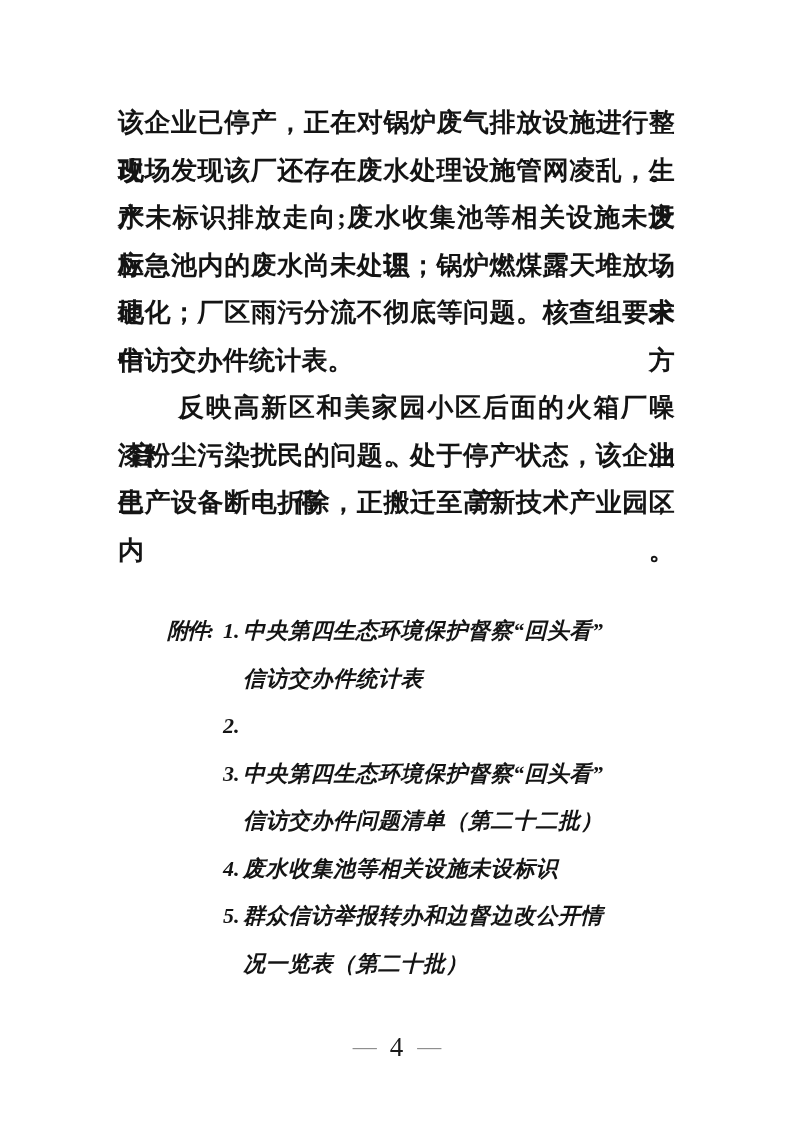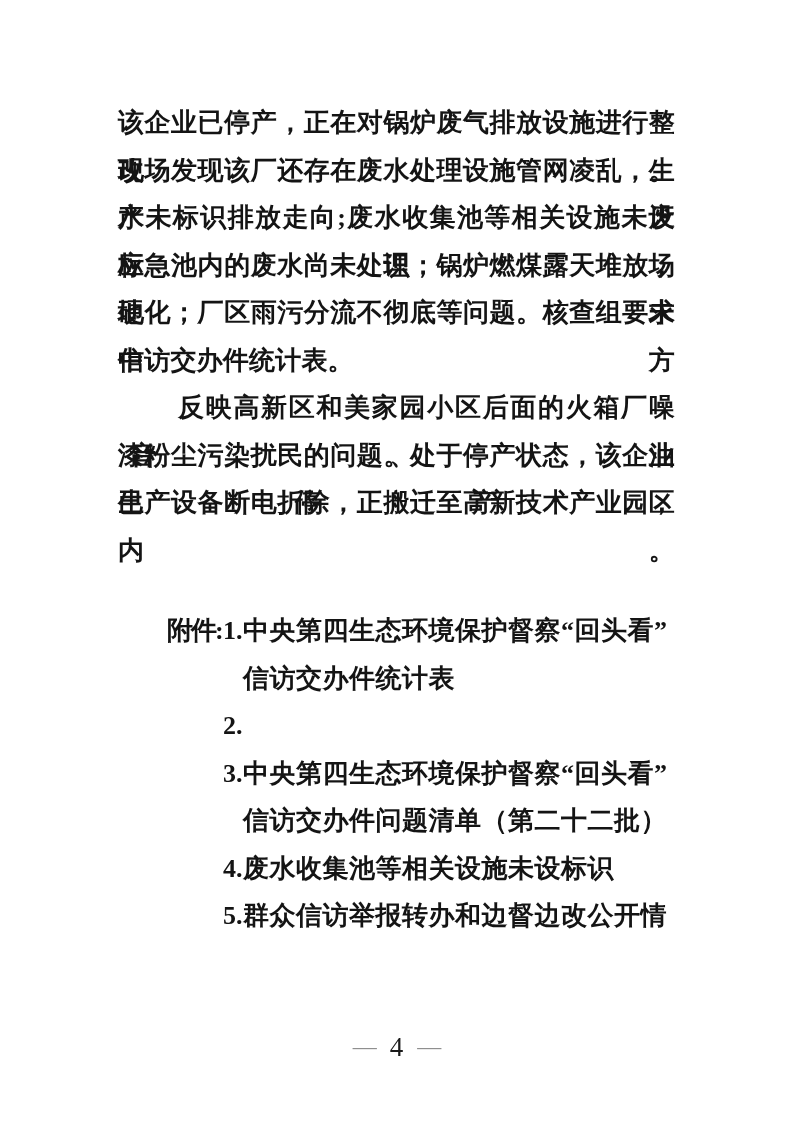--- a/index.html
+++ b/index.html
@@ -40,21 +40,22 @@
   .attachments {
     position: absolute;
     left: 167px;
     top: 607px;
     width: 520px;
   }
   .att-row {
     display: flex;
     height: 47.5px;
     line-height: 47.5px;
-    font-size: 26px;
+    font-size: 22px;
+    font-style: italic;
   }
   .att-label {
     flex: 0 0 56px;
     letter-spacing: -2px;
     white-space: nowrap;
     overflow: visible;
   }
   .att-num {
     flex: 0 0 20px;
     white-space: nowrap;
@@ -135,20 +136,21 @@
       <span class="att-text">废水收集池等相关设施未设标识</span>
     </div>
     <div class="att-row">
       <span class="att-label"></span>
       <span class="att-num">5.</span>
       <span class="att-text">群众信访举报转办和边督边改公开情</span>
     </div>
     <div class="att-row">
       <span class="att-label"></span>
       <span class="att-num"></span>
+      <span class="att-text">况一览表（第二十批）</span>
     </div>
   </div>
 
   <div class="footer">
     <span class="dash">—</span><span class="pnum">4</span><span class="dash">—</span>
   </div>
 
 </div>
 
 </body></html>

